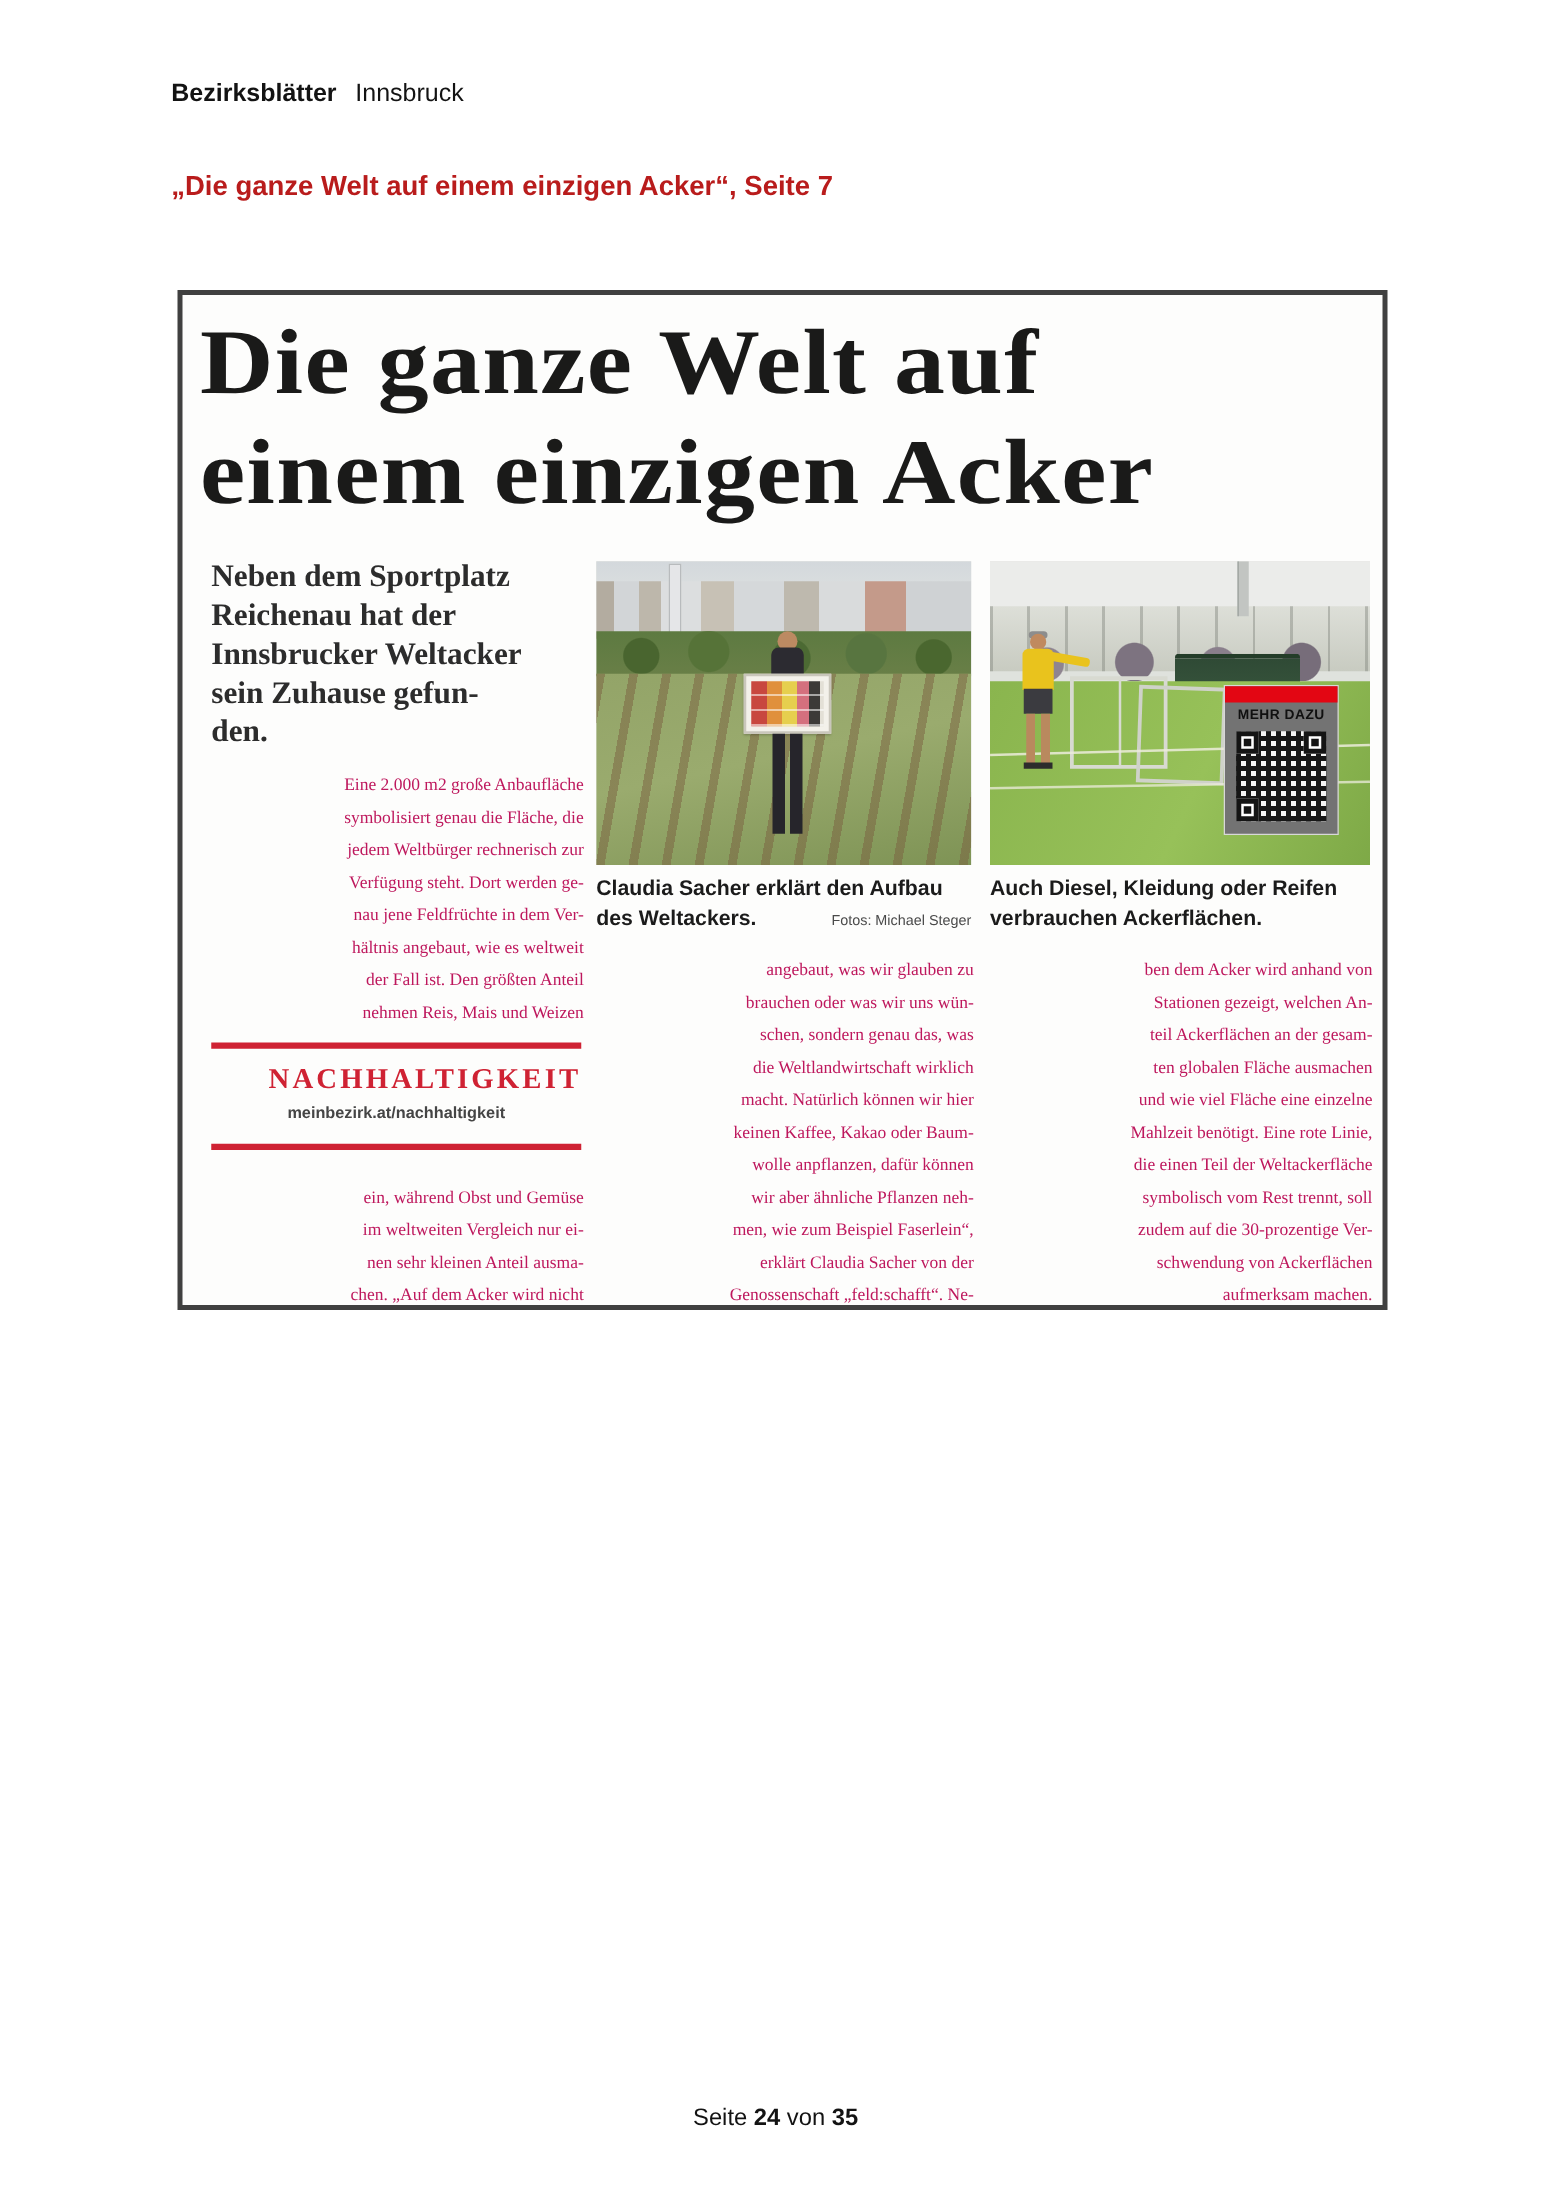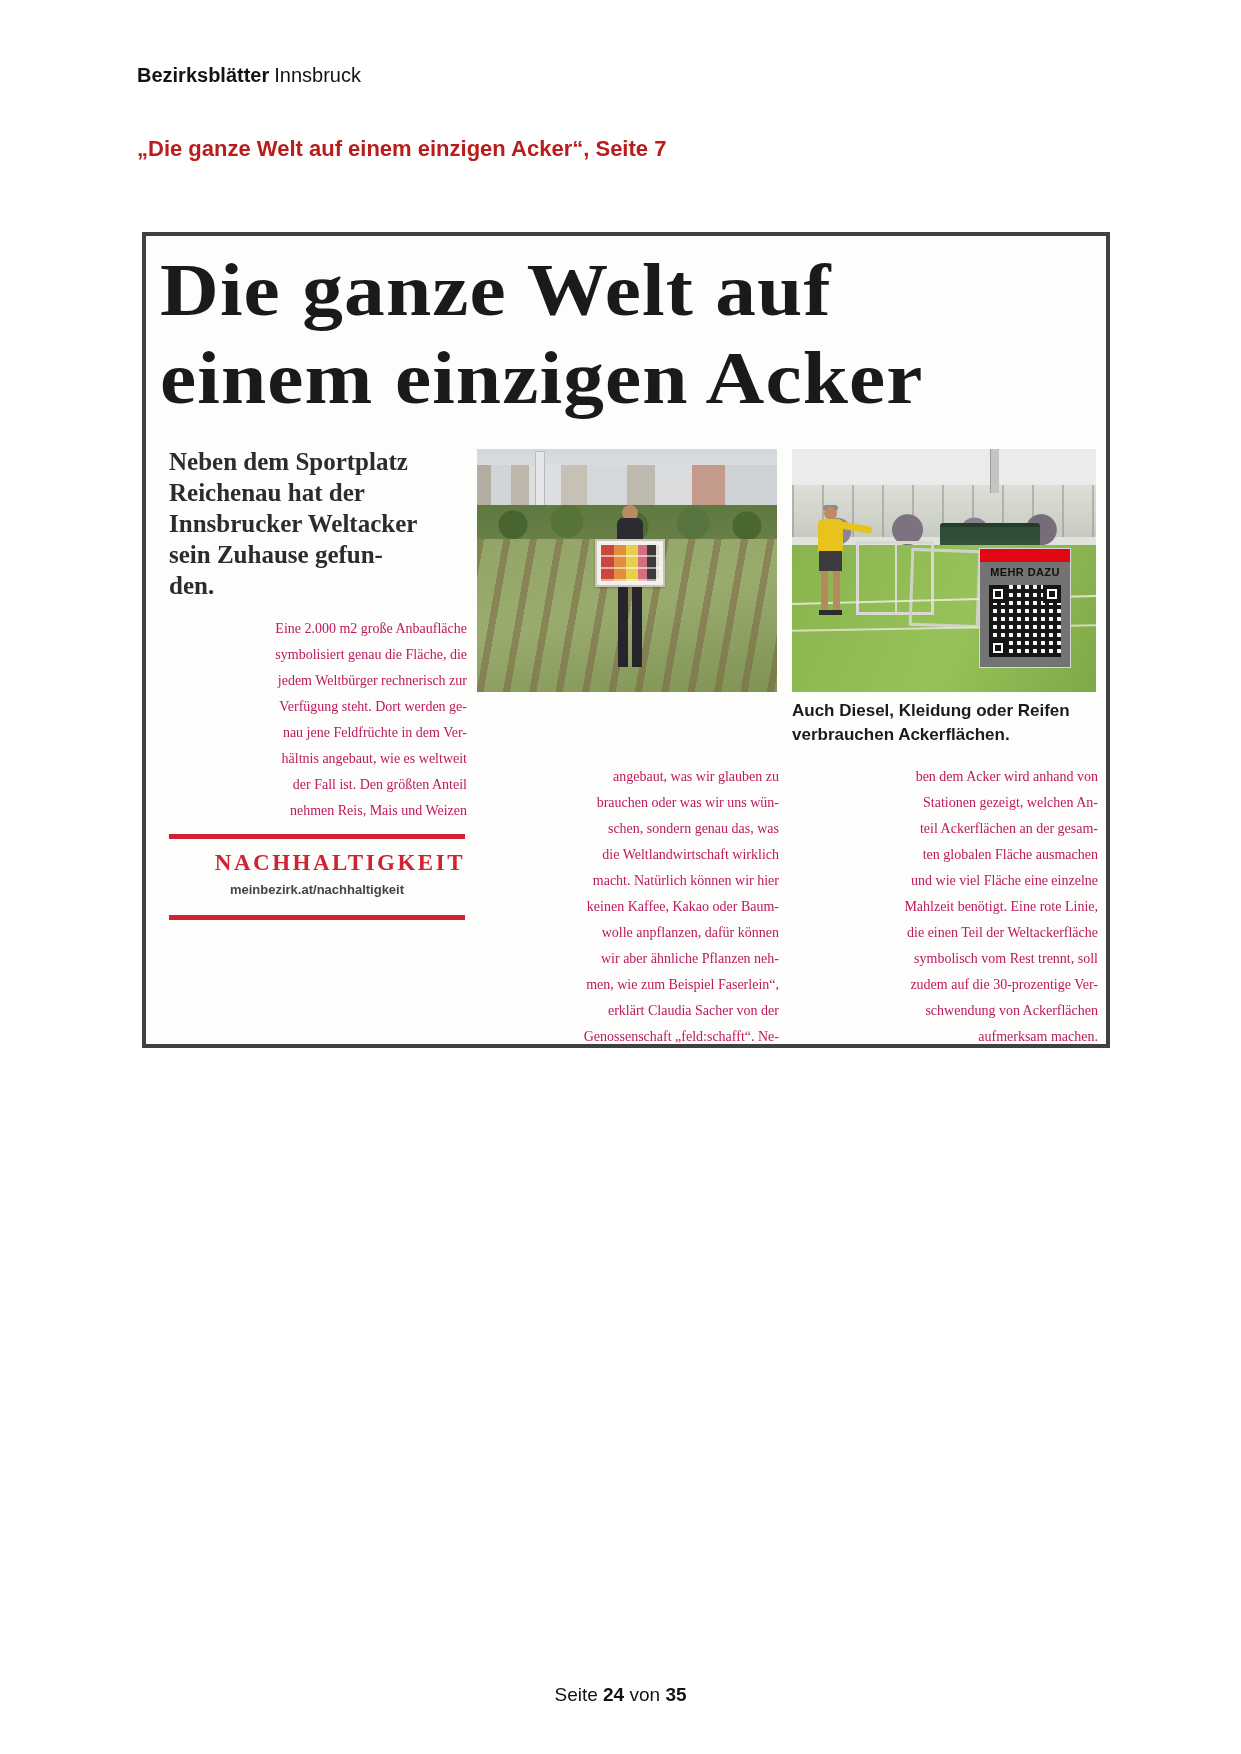--- a/index.html
+++ b/index.html
@@ -12,21 +12,21 @@
     width:1241px;height:1754px;position:relative;background:#ffffff;
     font-family:"Liberation Serif",serif;color:#3c3c3c;
   }
   h1,h2,p,figure{margin:0}
   .abs{position:absolute}
   .ml{white-space:pre-line}
 
   
   .brand{left:137px;top:64px;font-family:"Liberation Sans",sans-serif;font-size:20px;color:#131313}
   .brand-bold{font-weight:700}
-  .brand-rest{font-weight:400;margin-left:5px}
+  .brand-rest{font-weight:400;margin-left:15px}
   .doctitle{left:137px;top:136px;font-family:"Liberation Sans",sans-serif;font-size:22px;font-weight:700;color:#b91c1c}
 
   .footer{left:0;top:1684px;width:1241px;text-align:center;font-family:"Liberation Sans",sans-serif;font-size:19px;color:#131313}
   .footer b{font-weight:700}
 
   
   .article{left:142px;top:232px;width:968px;height:816px;border:4px solid #404040;background:#fdfdfc}
 
   .headline{
     left:14px;top:10px;width:940px;
@@ -156,37 +156,48 @@
 der Fall ist. Den größten Anteil
 nehmen Reis, Mais und Weizen</p>
 
   <div class="abs topicbox">
     <div class="tb-bar tb-bar-top"></div>
     <div class="tb-title">NACHHALTIGKEIT</div>
     <div class="tb-url">meinbezirk.at/nachhaltigkeit</div>
     <div class="tb-bar tb-bar-bottom"></div>
   </div>
 
+  <p class="abs c1-p2 body-text ml">ein, während Obst und Gemüse
+im weltweiten Vergleich nur ei-
+nen sehr kleinen Anteil ausma-
+chen. „Auf dem Acker wird nicht</p>
 
   <figure class="abs photo photo1">
     <div class="sky"></div>
     <div class="buildings"></div>
     <div class="chimney"></div>
     <div class="trees"></div>
     <div class="field"></div>
     <div class="person1">
       <div class="head"></div>
       <div class="torso"></div>
       <div class="board">
         <div class="chart"></div>
       </div>
       <div class="legs"></div>
     </div>
   </figure>
 
+  <div class="abs cap1 caption">
+    <span>Claudia Sacher erklärt den Aufbau</span>
+    <div class="cap-row">
+      <span>des Weltackers.</span>
+      <span class="credit">Fotos: Michael Steger</span>
+    </div>
+  </div>
 
   <p class="abs col2-text body-text ml">angebaut, was wir glauben zu
 brauchen oder was wir uns wün-
 schen, sondern genau das, was
 die Weltlandwirtschaft wirklich
 macht. Natürlich können wir hier
 keinen Kaffee, Kakao oder Baum-
 wolle anpflanzen, dafür können
 wir aber ähnliche Pflanzen neh-
 men, wie zum Beispiel Faserlein“,

